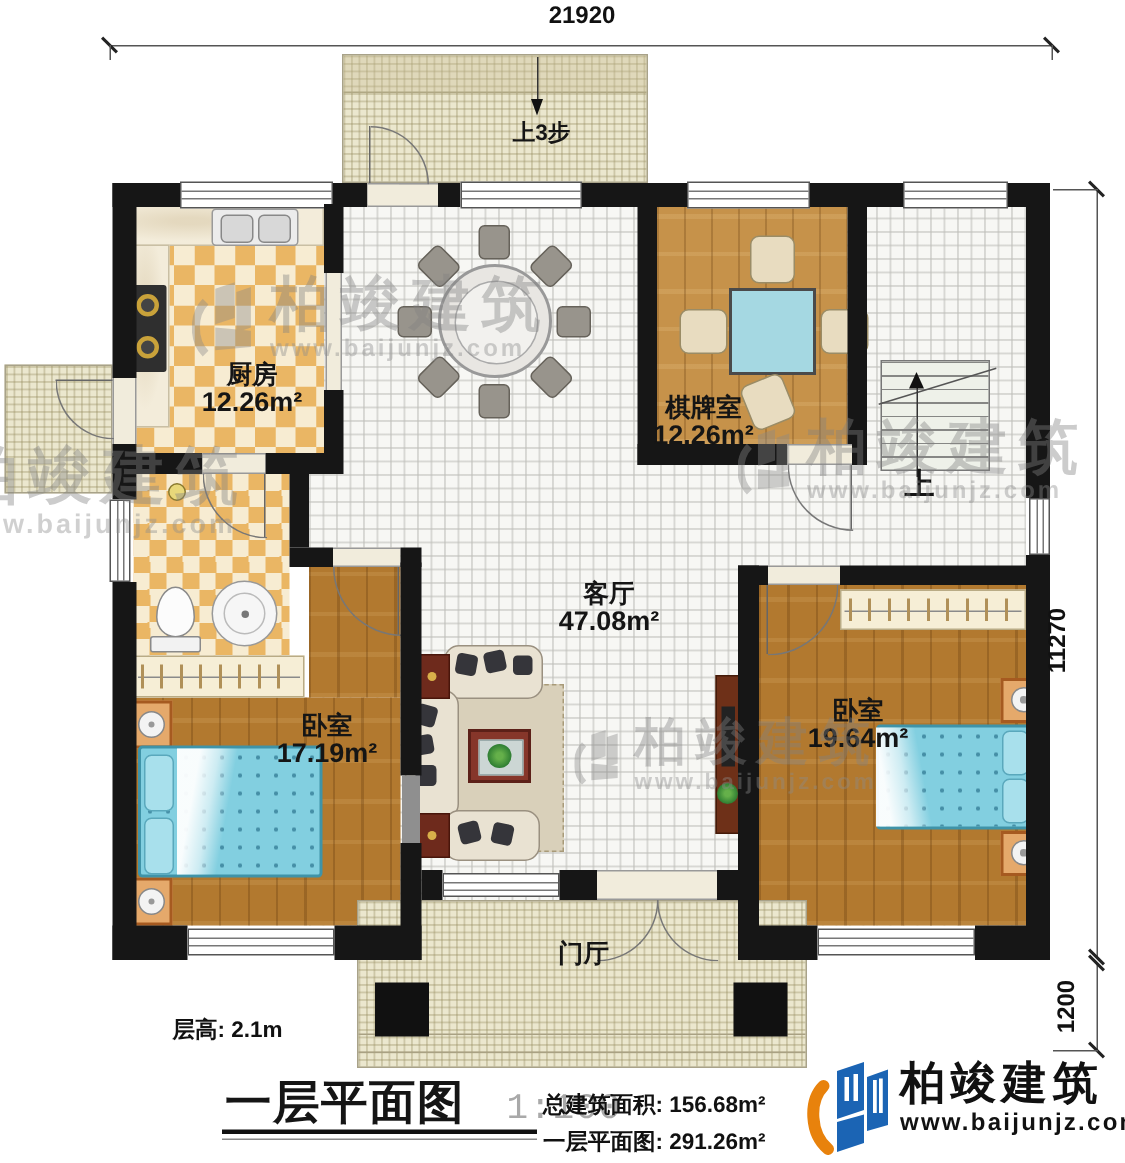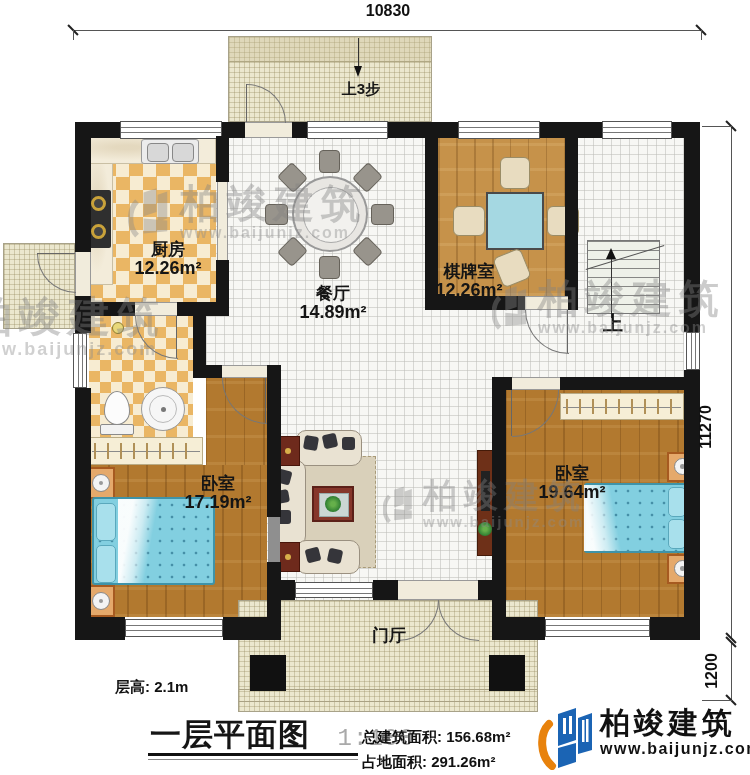--- a/index.html
+++ b/index.html
@@ -266,27 +266,27 @@
   <div class="opening" style="left:512px;top:377px;width:48px;height:13px;"></div>
   <div class="wall" style="left:560px;top:377px;width:124px;height:13px;"></div>
   <div class="arc se" style="left:512px;top:390px;width:46px;height:46px;"></div>
   <div class="leafV" style="left:511px;top:390px;height:46px;"></div>
   <div class="wall" style="left:492px;top:377px;width:14px;height:263px;"></div>
 
   <div class="rlabel" style="left:108px;top:240px;width:120px;">
     <span>厨房</span>
     <span class="num">12.26m²</span>
   </div>
-  <div class="rlabel" style="left:273px;top:284px;width:120px;">
-    <span>餐厅</span>
-    <span class="num">14.89m²</span>
-  </div>
   <div class="rlabel" style="left:409px;top:262px;width:120px;">
     <span>棋牌室</span>
     <span class="num">12.26m²</span>
+  </div>
+  <div class="rlabel" style="left:346px;top:386px;width:120px;">
+    <span>客厅</span>
+    <span class="num">47.08m²</span>
   </div>
   <div class="rlabel" style="left:158px;top:474px;width:120px;">
     <span>卧室</span>
     <span class="num">17.19m²</span>
   </div>
   <div class="rlabel" style="left:512px;top:464px;width:120px;">
     <span>卧室</span>
     <span class="num">19.64m²</span>
   </div>
   <div class="rlabel" style="left:361px;top:626px;width:56px;font-size:17px;">
@@ -338,21 +338,21 @@
         <path d="M27 8 L36 5 L36 30 L27 33 Z" fill="#8a8a8a"></path>
         <path d="M14 30 L36 32 L36 42 L14 44 Z" fill="#8a8a8a"></path>
       </svg>
     <div class="txt">
         <span class="nm" style="font-size:34px;">柏竣建筑</span>
     <span class="url" style="font-size:15px;">www.baijunjz.com</span>
       </div>
   </div>
 
   <div class="dimtxt" style="left:352px;top:2px;width:72px;">
-    <span>10830</span>
+    <span>21920</span>
   </div>
   <div class="dline-h" style="left:73px;top:30px;width:628px;"></div>
   <div class="tick" style="left:66px;top:29px;"></div>
   <div class="tick" style="left:694px;top:29px;"></div>
   <div class="dline-v" style="left:73px;top:30px;height:10px;"></div>
   <div class="dline-v" style="left:701px;top:30px;height:10px;"></div>
 
   <div class="dline-v" style="left:731px;top:126px;height:512px;"></div>
   <div class="tick" style="left:724px;top:125px;"></div>
   <div class="tick" style="left:724px;top:637px;"></div>
@@ -379,21 +379,21 @@
     <span style="color:#a9a9a9;font-size:24px;font-weight:normal;margin-left:8px;">1:100</span>
   </div>
   <div class="abs" style="left:148px;top:753px;width:210px;height:3px;background:#111;"></div>
   <div class="abs" style="left:148px;top:759px;width:210px;height:1px;background:#888;"></div>
 
   <div class="ftxt" style="left:362px;top:724px;">
     <span>总建筑面积:</span>
     <span>156.68m²</span>
   </div>
   <div class="ftxt" style="left:362px;top:749px;">
-    <span>占地面积:</span>
+    <span>一层平面图:</span>
     <span>291.26m²</span>
   </div>
 
   <div class="abs" style="left:536px;top:706px;display:flex;align-items:flex-start;gap:6px;">
     <svg width="58" height="64" viewBox="0 0 58 64">
       <path d="M16 60 C4 50 3 28 13 18" stroke="#e8820c" stroke-width="8" fill="none" stroke-linecap="round"></path>
       <path d="M22 8 L40 2 L40 34 L22 40 Z" fill="#1b64b4"></path>
       <path d="M42 12 L56 7 L56 44 L42 48 Z" fill="#1b64b4"></path>
       <path d="M22 42 L40 37 L40 56 L22 62 Z" fill="#1b64b4"></path>
       <rect x="27" y="12" width="3" height="16" fill="#fff"></rect>

